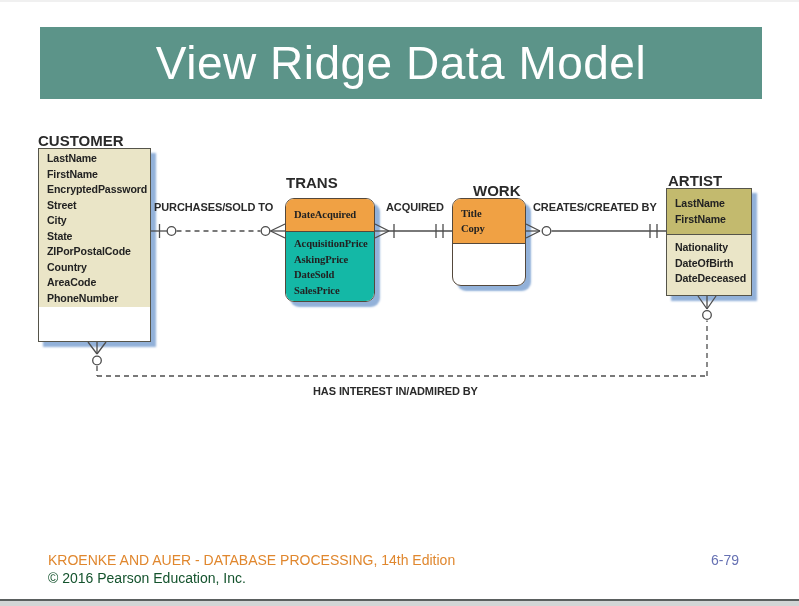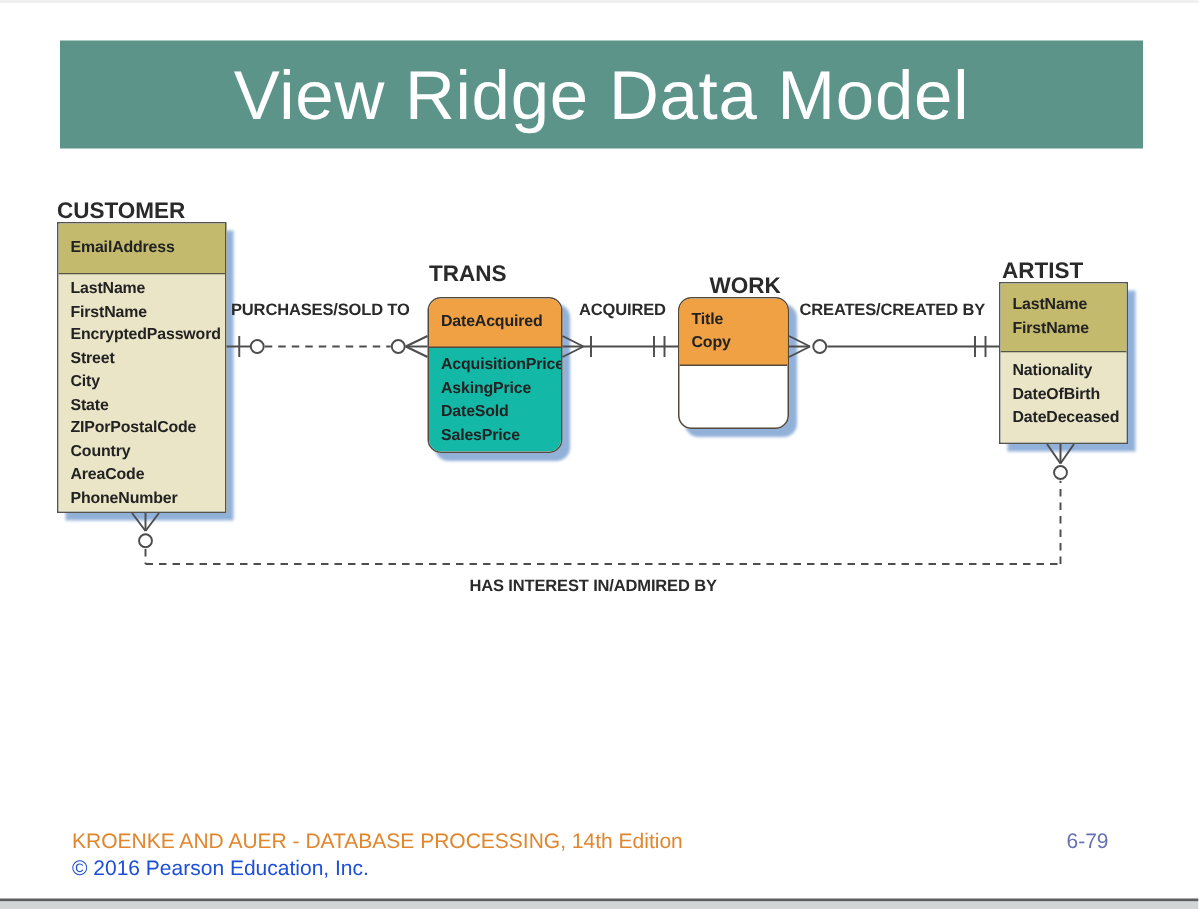--- a/index.html
+++ b/index.html
@@ -15,21 +15,21 @@
   }
   .banner-title { color:#ffffff; font-size:46px; font-weight:400; letter-spacing:0.5px; white-space:nowrap; }
 
   .entity-label {
     position:absolute; font-size:15px; font-weight:bold; color:#2a2a2a; white-space:nowrap;
   }
   .entity-box {
     position:absolute; border:1px solid #55544a; overflow:hidden;
     box-shadow:5px 5px 2px #92b1d9;
   }
-  .entity-box.rounded { border-radius:9px; border-color:#54483b; }
+  .entity-box.rounded { border-radius:9px; border-color:#54483b;font-family:Liberation Serif, serif; }
   .ehead {
     width:100%; border-bottom:1px solid #55544a; padding-left:8px;
     display:flex; flex-direction:column; justify-content:center;
   }
   .ebody { width:100%; padding-left:8px; }
   .khaki .ehead { background:#c3ba6e; }
   .khaki .ebody { background:#eae5c7; }
   .orange .ehead { background:#f0a144; border-bottom-color:#54483b; }
   .orange .ebody { background:#14b8a6; }
   .row {
@@ -38,38 +38,35 @@
   }
 
   .rel-label {
     position:absolute; font-size:11px; font-weight:bold; color:#2a2a2a;
     white-space:nowrap; letter-spacing:-0.1px;text-align:center;
   }
 
   svg.overlay { position:absolute; left:0; top:0; pointer-events:none; }
 
   .footer-line1 { position:absolute; left:48px; top:550px; font-size:14px; color:#e0872e; white-space:nowrap; }
-  .footer-line2 { position:absolute; left:48px; top:568px; font-size:14px; color:#1d4ed8; white-space:nowrap; }
+  .footer-line2 { position:absolute; left:48px; top:568px; font-size:14px; color:#14532d; white-space:nowrap; }
   .page-num   { position:absolute; left:711px; top:550px; font-size:14px; color:#6671b3; }
 
   .bottom-line  { position:absolute; left:0; top:597px; width:799px; height:2px; background:#5a5f5e; }
   .bottom-strip { position:absolute; left:0; top:599px; width:799px; height:7px; background:#d2d5d5; }
 </style>
 </head>
 <body>
 
 <div class="banner">
   <div class="banner-title">View Ridge Data Model</div>
 </div>
 
 <div class="entity-label" style="left:38px; top:130px;">CUSTOMER</div>
 <div class="entity-box khaki" style="left:38px; top:146px; width:113px; height:194px;">
-  <div class="ehead" style="height:34px;">
-    <div class="row">EmailAddress</div>
-  </div>
   <div class="ebody" style="height:158px; padding-top:2px;">
     <div class="row">LastName</div>
     <div class="row">FirstName</div>
     <div class="row">EncryptedPassword</div>
     <div class="row">Street</div>
     <div class="row">City</div>
     <div class="row">State</div>
     <div class="row">ZIPorPostalCode</div>
     <div class="row">Country</div>
     <div class="row">AreaCode</div>

